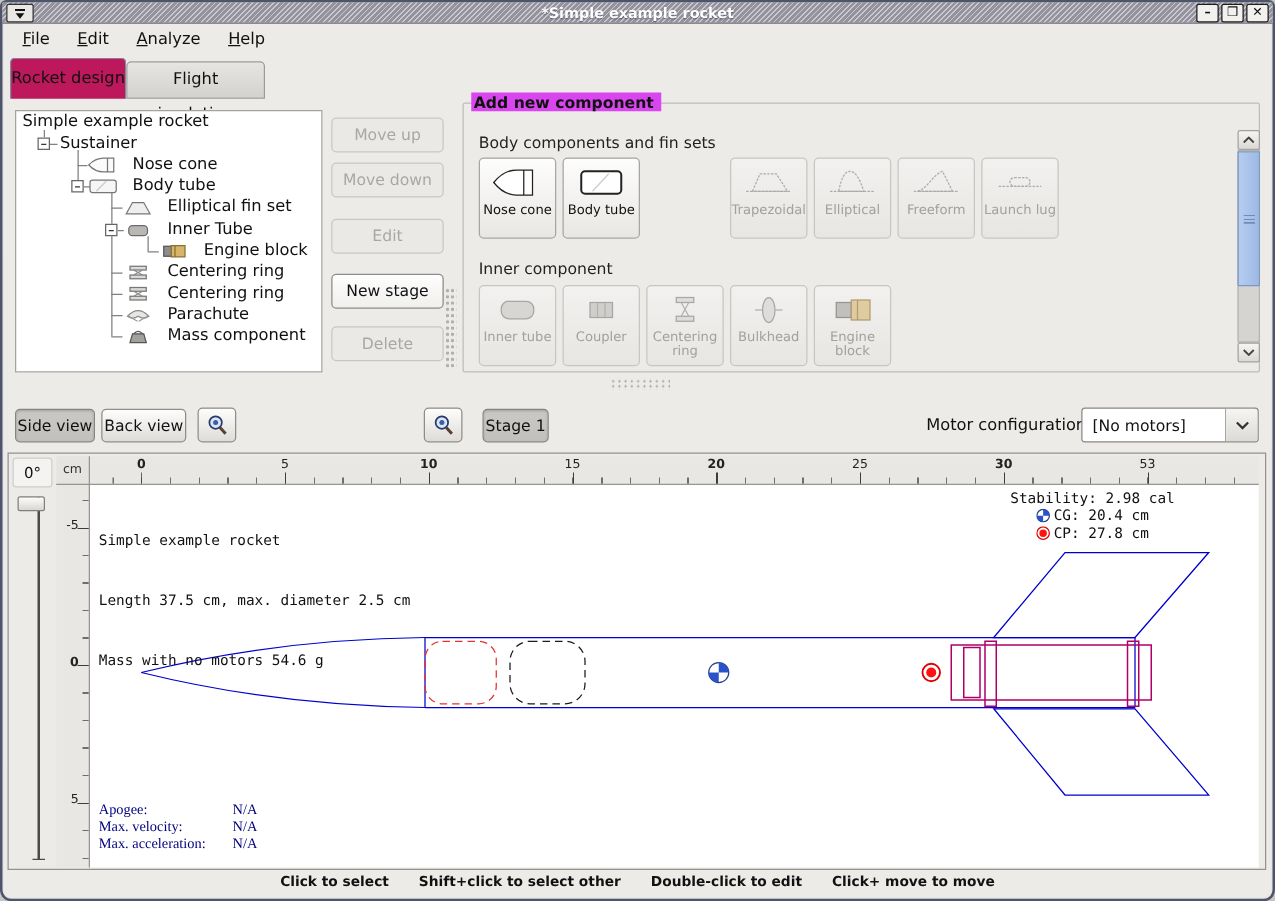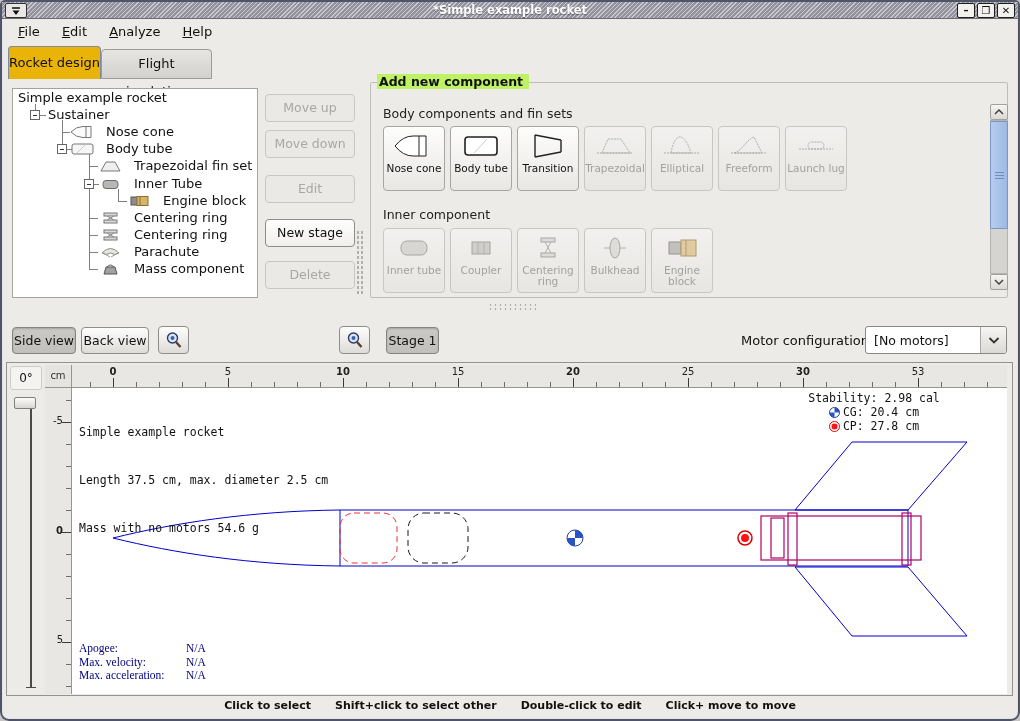--- a/index.html
+++ b/index.html
@@ -43,21 +43,21 @@
   .menu-item::first-letter { text-decoration:underline; }
   .menubar { padding-left:6px; }
 
   
   .tab {
     position:absolute; font-size:13px; color:#111; text-align:center;
     border-radius:4px 4px 0 0;
   }
   .tab-active {
     left:8px; top:46px; width:93px; height:33px; line-height:31px;
-    background:#eab308; border:1px solid #7e8aa0; border-bottom:none; z-index:3;
+    background:#be185d; border:1px solid #7e8aa0; border-bottom:none; z-index:3;
   }
   .tab-inactive {
     left:101px; top:49px; width:111px; height:30px; line-height:28px;
     background:linear-gradient(#e7e5e2,#d4d2cf); border:1px solid #9d9b98;
   }
 
   
   .tree-panel {
     position:absolute; left:12px; top:88px; width:246px; height:210px;
     background:#fff; border:1px solid #a5a3a0; font-size:13px; color:#111;
@@ -89,21 +89,21 @@
     background-image: radial-gradient(#b2b0ad 1px, transparent 1.2px);
     background-size:4px 5px;
   }
 
   
   .add-panel {
     position:absolute; left:370px; top:82px; width:638px; height:216px;
     border:1px solid #bfbdb9; border-radius:2px;
   }
   .add-title {
-    position:absolute; top:-9px; left:6px; background:#bef264; padding:0 6px 0 2px;
+    position:absolute; top:-9px; left:6px; background:#d946ef; padding:0 6px 0 2px;
     font-weight:bold; font-size:12.5px; color:#111;
   }
   .section-label { position:absolute; font-size:12.5px; color:#222; }
   .comp-btn {
     position:absolute; width:62px; height:65px; border-radius:4px;
     display:flex; flex-direction:column; align-items:center; justify-content:flex-start;
     padding-top:5px;
   }
   .comp-btn.enabled { border:1px solid #a8a6a2; background:linear-gradient(#fdfdfc,#e9e7e4); }
   .comp-btn.disabled { border:1px solid #c8c6c2; background:linear-gradient(#f2f1ef,#e8e6e3); }
@@ -313,21 +313,21 @@
     </svg>
     <svg class="ticon" style="left:85px;top:173px" viewBox="0 0 26 14">
       <path d="M9 5 Q12.5 1 16 5" fill="none" stroke="#555"></path>
       <path d="M8 5 L17 5 L19 12 L6 12 Z" fill="#a3a19e" stroke="#555"></path>
     </svg>
 
     <span class="tree-label" style="left:5px;top:1px">Simple example rocket</span>
     <span class="tree-label" style="left:35px;top:18px">Sustainer</span>
     <span class="tree-label" style="left:93px;top:35px">Nose cone</span>
     <span class="tree-label" style="left:93px;top:52px">Body tube</span>
-    <span class="tree-label" style="left:121px;top:69px">Trapezoidal fin set</span>
+    <span class="tree-label" style="left:121px;top:69px">Elliptical fin set</span>
     <span class="tree-label" style="left:121px;top:87px">Inner Tube</span>
     <span class="tree-label" style="left:150px;top:104px">Engine block</span>
     <span class="tree-label" style="left:121px;top:121px">Centering ring</span>
     <span class="tree-label" style="left:121px;top:138px">Centering ring</span>
     <span class="tree-label" style="left:121px;top:155px">Parachute</span>
     <span class="tree-label" style="left:121px;top:172px">Mass component</span>
   </div>
 
   <div class="side-btn disabled" style="top:94px">Move up</div>
   <div class="side-btn disabled" style="top:130px">Move down</div>
@@ -346,26 +346,20 @@
         <line x1="26" y1="4" x2="26" y2="24" stroke="#222"></line>
       </svg>
       <span class="comp-label">Nose cone</span>
     </div>
     <div class="comp-btn enabled" style="left:79px;top:43px">
       <svg class="comp-icon" viewBox="0 0 42 28">
         <rect x="5" y="5" width="32" height="18" rx="3" fill="#fff" stroke="#222" stroke-width="1.6"></rect>
         <line x1="14" y1="21" x2="27" y2="7" stroke="#ccc"></line>
       </svg>
       <span class="comp-label">Body tube</span>
-    </div>
-    <div class="comp-btn enabled" style="left:146px;top:43px">
-      <svg class="comp-icon" viewBox="0 0 42 28">
-        <path d="M8 3 V25 M8 3 L34 8 M8 25 L34 20 M34 8 V20" fill="none" stroke="#222" stroke-width="1.4"></path>
-      </svg>
-      <span class="comp-label">Transition</span>
     </div>
     <div class="comp-btn disabled" style="left:213px;top:43px">
       <svg class="comp-icon" viewBox="0 0 42 28" opacity="0.55">
         <polygon points="8,21 14,7 27,7 36,21" fill="#eee" stroke="#777" stroke-dasharray="2 1"></polygon>
         <line x1="3" y1="21" x2="39" y2="21" stroke="#777" stroke-dasharray="2 1"></line>
       </svg>
       <span class="comp-label">Trapezoidal</span>
     </div>
     <div class="comp-btn disabled" style="left:280px;top:43px">
       <svg class="comp-icon" viewBox="0 0 42 28" opacity="0.55">

